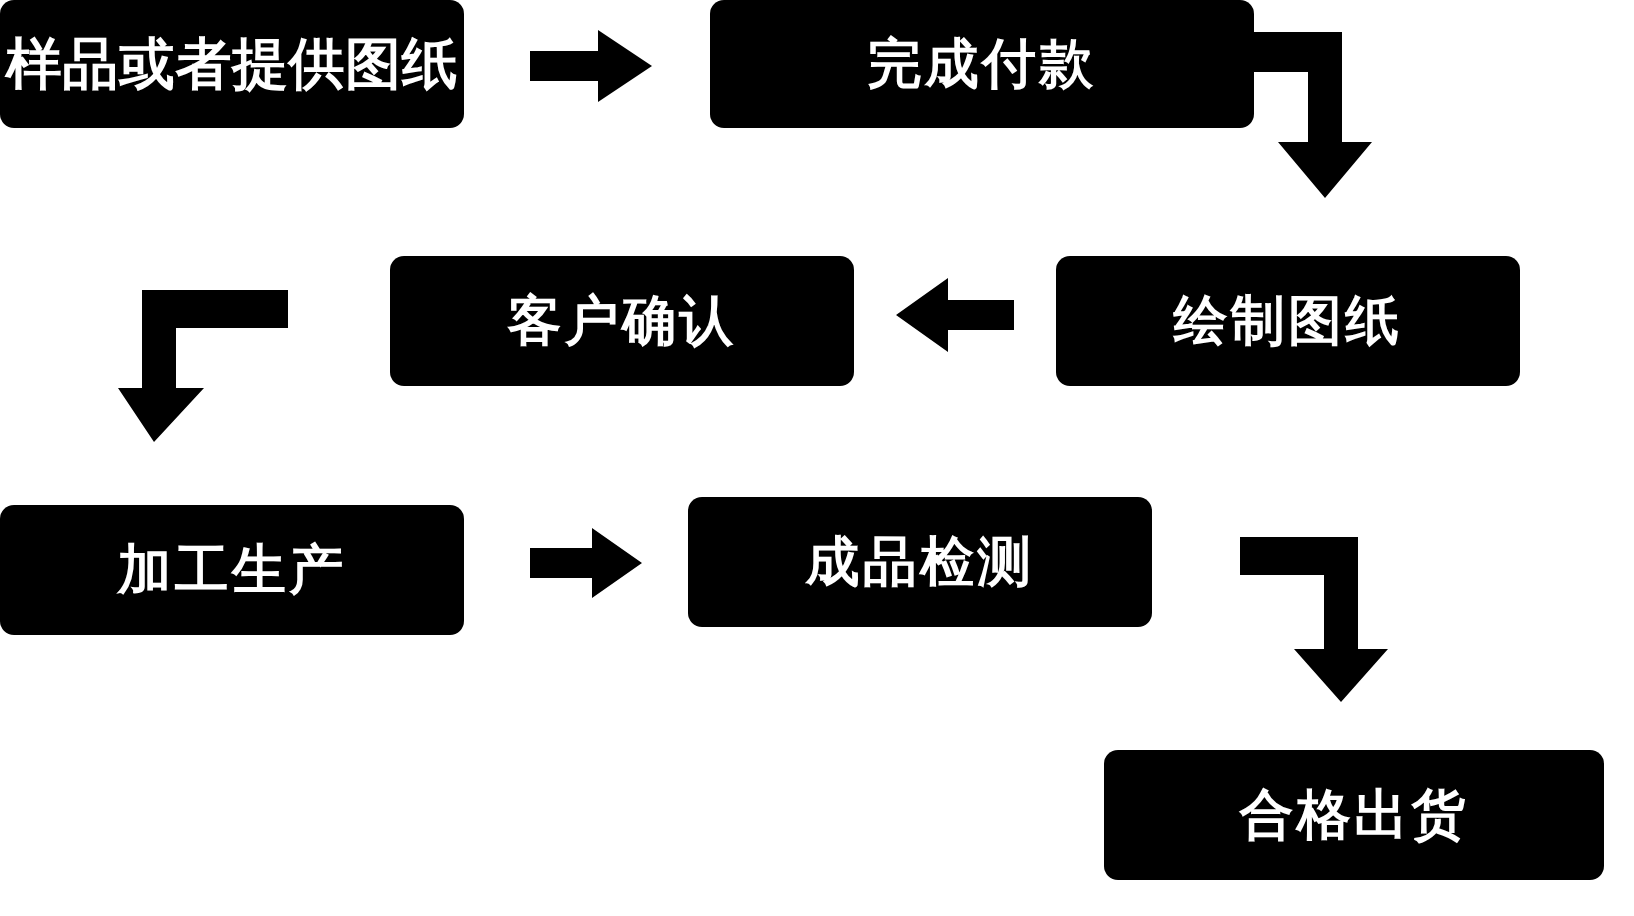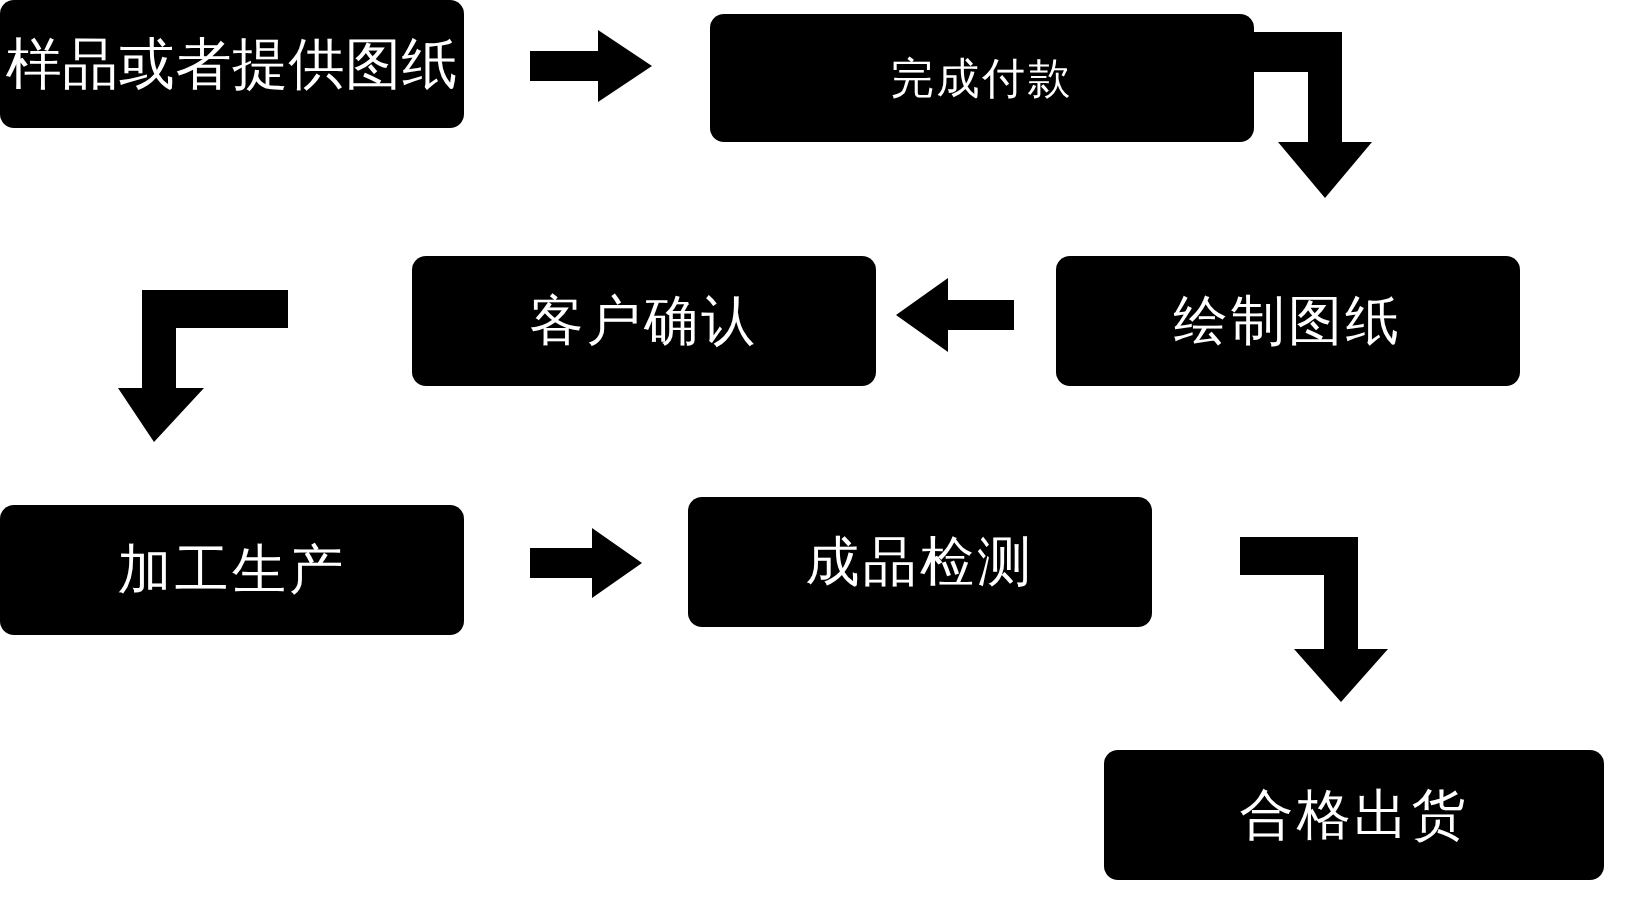--- a/index.html
+++ b/index.html
@@ -21,35 +21,35 @@
   .node {
     position: absolute;
     background: #000000;
     color: #ffffff;
     border-radius: 14px;
     display: flex;
     align-items: center;
     justify-content: center;
     box-sizing: border-box;
     letter-spacing: 0.06em;
-    font-weight: 400;
+    font-weight: 700;
     line-height: 1;
     white-space: nowrap;
     user-select: none;
   }
   .node-label {
     display: block;
     letter-spacing: 0.06em;
   }
   
   #node-sample   { left: 0px;    top: 0px;   width: 464px; height: 128px; font-size: 56px; }
   #node-sample .node-label { letter-spacing: 0.01em; }
-  #node-payment  { left: 710px;  top: 14px;   width: 544px; height: 128px; font-size: 43px; }
+  #node-payment  { left: 710px;  top: 0px;   width: 544px; height: 128px; font-size: 54px; }
   #node-drawing  { left: 1056px; top: 256px; width: 464px; height: 130px; font-size: 54px; }
-  #node-confirm  { left: 412px;  top: 256px; width: 464px; height: 130px; font-size: 54px; }
+  #node-confirm  { left: 390px;  top: 256px; width: 464px; height: 130px; font-size: 54px; }
   #node-produce  { left: 0px;    top: 505px; width: 464px; height: 130px; font-size: 54px; border-radius: 14px; }
   #node-inspect  { left: 688px;  top: 497px; width: 464px; height: 130px; font-size: 54px; justify-content: center; }
   #node-ship     { left: 1104px; top: 750px; width: 500px; height: 130px; font-size: 54px; }
 
   
   .arrow {
     position: absolute;
     pointer-events: none;
   }
   .arrow svg { display: block; }

